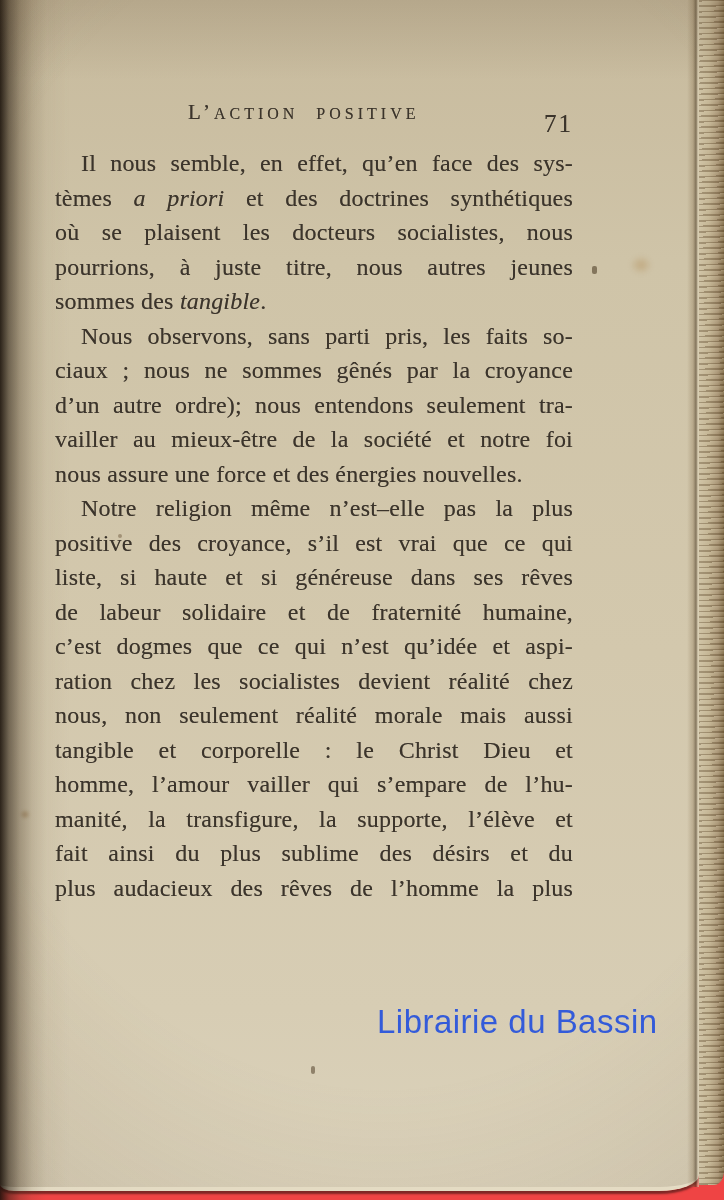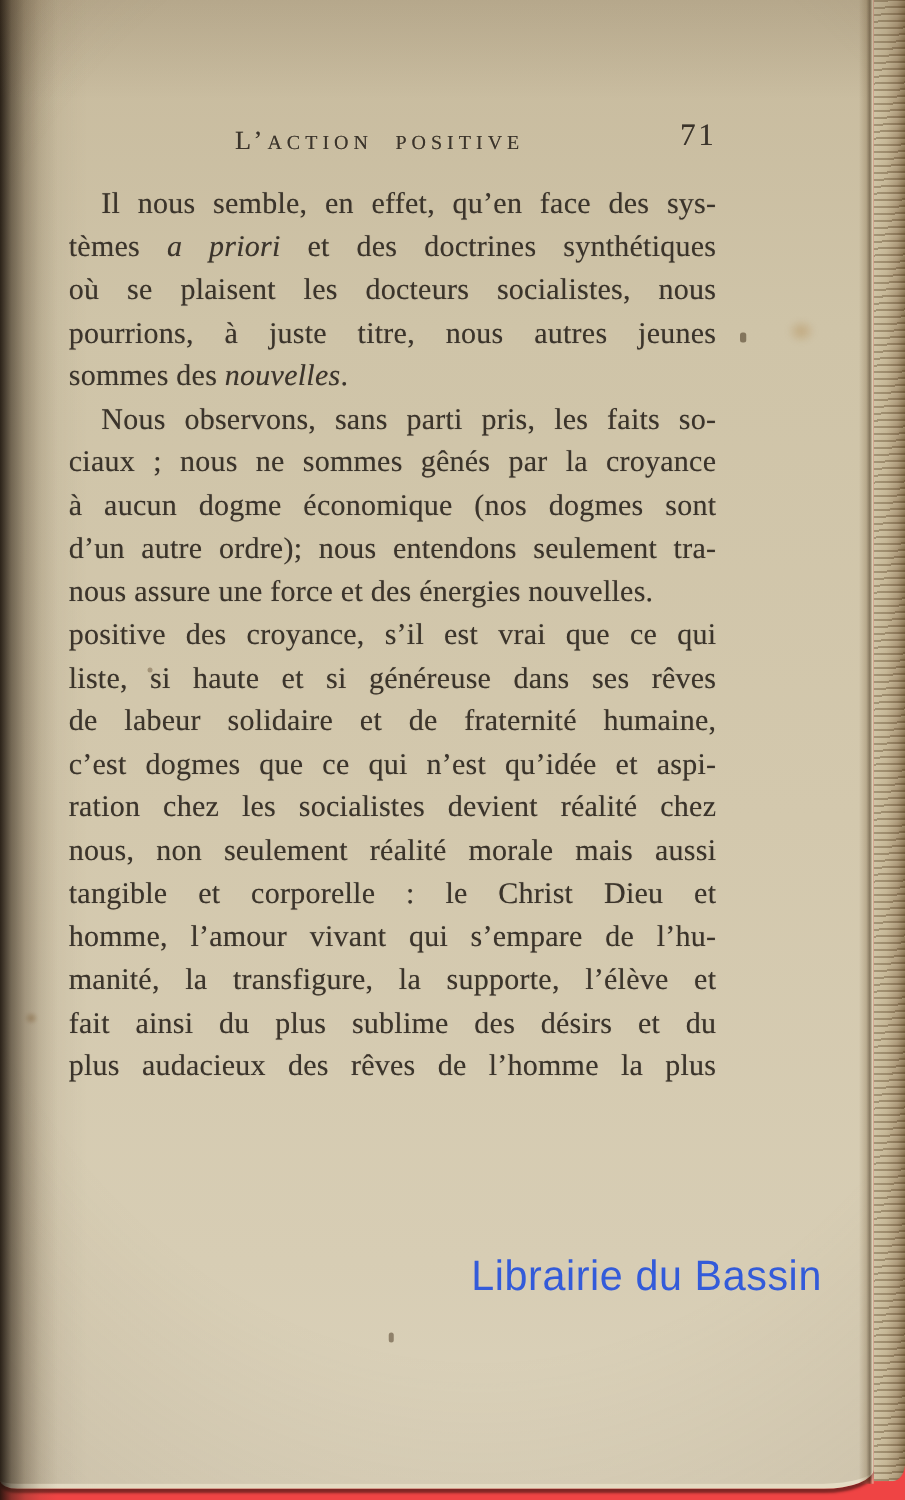--- a/index.html
+++ b/index.html
@@ -52,21 +52,21 @@
         background:radial-gradient(closest-side, rgba(133,94,46,0.42), rgba(133,94,46,0) 80%);}
   .stain-c{left:592px;top:266px;width:5px;height:8px;background:rgba(70,52,30,0.55);border-radius:2px;}
   .stain-d{left:311px;top:1066px;width:4px;height:8px;background:rgba(70,52,30,0.5);border-radius:2px;}
   .stain-e{left:118px;top:534px;width:4px;height:4px;background:rgba(90,68,40,0.4);}
 
   
   .running-head-title{position:absolute;left:188px;top:100px;color:#3a332b;
         font-size:16px;letter-spacing:4px;word-spacing:10px;white-space:nowrap;
         text-shadow:0 0 0.5px rgba(58,51,43,0.55);}
   .running-head-title::first-letter{font-size:21px;}
-  .page-number{position:absolute;left:544px;top:95px;color:#3a332b;font-size:25px;
+  .page-number{position:absolute;left:544px;top:110px;color:#3a332b;font-size:25px;
         letter-spacing:2px;text-shadow:0 0 0.5px rgba(58,51,43,0.55);}
 
   
   .text-block{position:absolute;left:55px;top:146px;width:518px;color:#3b342b;
         font-size:24px;letter-spacing:0.2px;
         text-shadow:0 0 0.6px rgba(59,52,44,0.5);}
   .paragraph{margin:0;}
   .line{height:34.5px;line-height:34.5px;overflow:hidden;white-space:nowrap0;
         text-align:justify;text-align-last:justify;}
   .line{white-space:normal;}
@@ -90,38 +90,39 @@
     <div class="running-head-title" style="color: rgb(59, 52, 43);">L’ACTION POSITIVE</div>
 
     <div class="page-number" style="color: rgb(59, 52, 43);">71</div>
 
     <div class="text-block" style="color: rgb(59, 52, 43);">
         <div class="paragraph">
           <div class="line indent">Il nous semble, en effet, qu’en face des sys-</div>
           <div class="line">tèmes <i>a priori</i> et des doctrines synthétiques</div>
           <div class="line">où se plaisent les docteurs socialistes, nous</div>
           <div class="line">pourrions, à juste titre, nous autres jeunes</div>
-          <div class="line last">sommes des <i>nouvelles</i>.</div>
+          <div class="line last">sommes des <i>tangible</i>.</div>
         </div>
         <div class="paragraph">
           <div class="line indent">Nous observons, sans parti pris, les faits so-</div>
           <div class="line">ciaux ; nous ne sommes gênés par la croyance</div>
-          <div class="line">à aucun dogme économique (nos dogmes sont</div>
           <div class="line">d’un autre ordre); nous entendons seulement tra-</div>
+          <div class="line">vailler au mieux-être de la société et notre foi</div>
           <div class="line last">nous assure une force et des énergies nouvelles.</div>
         </div>
         <div class="paragraph">
+          <div class="line indent">Notre religion même n’est–elle pas la plus</div>
           <div class="line">positive des croyance, s’il est vrai que ce qui</div>
           <div class="line">liste, si haute et si généreuse dans ses rêves</div>
           <div class="line">de labeur solidaire et de fraternité humaine,</div>
           <div class="line">c’est dogmes que ce qui n’est qu’idée et aspi-</div>
           <div class="line">ration chez les socialistes devient réalité chez</div>
           <div class="line">nous, non seulement réalité morale mais aussi</div>
           <div class="line">tangible et corporelle : le Christ Dieu et</div>
-          <div class="line">homme, l’amour vivant qui s’empare de l’hu-</div>
+          <div class="line">homme, l’amour vailler qui s’empare de l’hu-</div>
           <div class="line">manité, la transfigure, la supporte, l’élève et</div>
           <div class="line">fait ainsi du plus sublime des désirs et du</div>
           <div class="line">plus audacieux des rêves de l’homme la plus</div>
         </div>
       </div>
 
     <div class="stain stain-a"></div>
     <div class="stain stain-b"></div>
     <div class="stain stain-c"></div>
     <div class="stain stain-d"></div>

